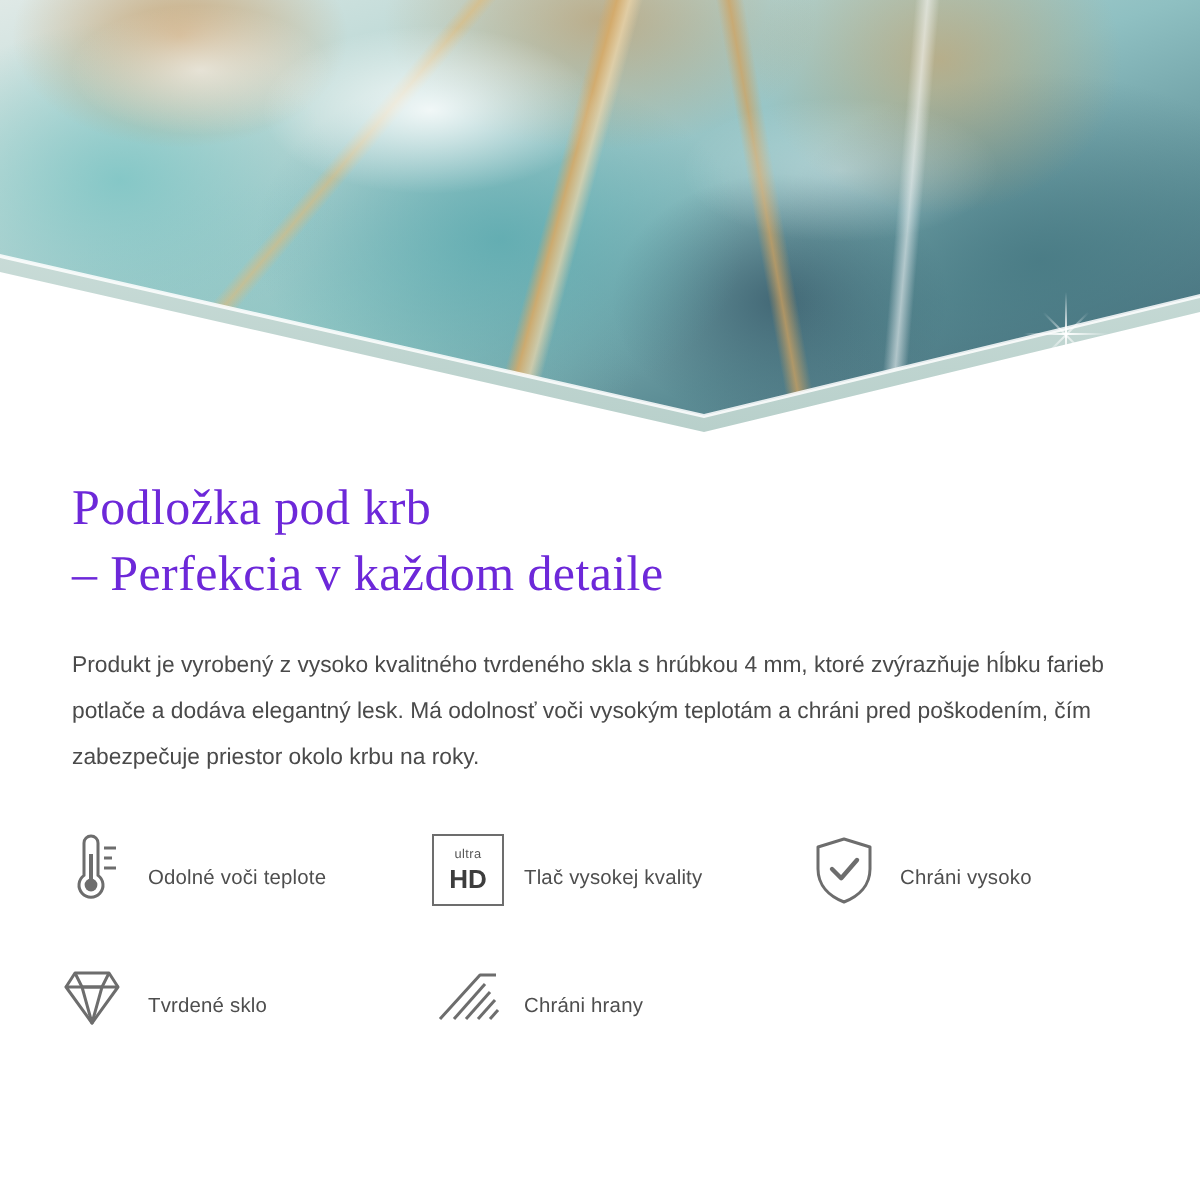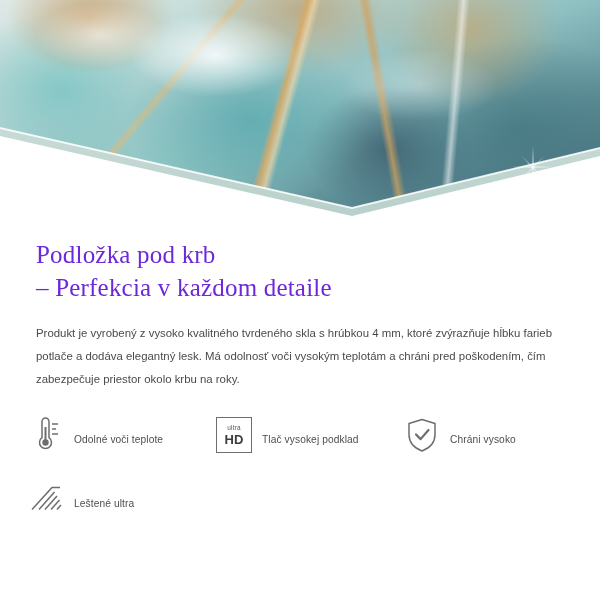--- a/index.html
+++ b/index.html
@@ -210,41 +210,52 @@
     <div class="feature-label">Odolné voči teplote</div>
   </div>
 
   <div class="feature">
     <div class="feature-icon">
       <div class="hd-badge">
         <span class="hd-top">ultra</span>
         <span class="hd-bot">HD</span>
       </div>
     </div>
-    <div class="feature-label">Tlač vysokej podklad</div>
+    <div class="feature-label">Tlač vysokej kvality</div>
   </div>
 
   <div class="feature">
     <div class="feature-icon">
       <svg width="40" height="42" viewBox="0 0 40 42" fill="none" stroke="#6d6d6d" stroke-width="1.5">
         <path d="M20 5.5 33 9.5v11c0 8.2-5.6 13.6-13 16.5-7.4-2.9-13-8.3-13-16.5v-11z" stroke-linejoin="round"></path>
         <path d="M14 20.5l4.6 4.6L26.5 16" stroke-width="2.2" stroke-linecap="round" stroke-linejoin="round"></path>
       </svg>
     </div>
     <div class="feature-label">Chráni vysoko</div>
   </div>
 
+  <div class="feature">
+    <div class="feature-icon">
+      <svg width="42" height="38" viewBox="0 0 42 38" fill="none" stroke="#6d6d6d" stroke-width="1.5">
+        <path d="M8 13.5h26L21 31.5z" stroke-linejoin="round"></path>
+        <path d="M8 13.5 12.5 6.5h17L34 13.5" stroke-linejoin="round"></path>
+        <path d="M12.5 6.5 16 13.5 21 31.5 26 13.5 29.5 6.5" stroke-linejoin="round"></path>
+        <path d="M16 13.5h10"></path>
+      </svg>
+    </div>
+    <div class="feature-label">Tvrdené sklo</div>
+  </div>
 
   <div class="feature">
     <div class="feature-icon">
       <svg width="40" height="36" viewBox="0 0 40 36" fill="none" stroke="#6d6d6d" stroke-width="1.5">
         <path d="M6 28.5 26 6.5h8" stroke-linejoin="round"></path>
         <path d="M13 28.5 28.5 11"></path>
         <path d="M19 28.5 31 15"></path>
         <path d="M25 28.5 33.5 19"></path>
         <path d="M31 28.5 35 24"></path>
       </svg>
     </div>
-    <div class="feature-label">Leštené ultra</div>
+    <div class="feature-label">Chráni hrany</div>
   </div>
 
 
 </div>
 
 </body></html>

